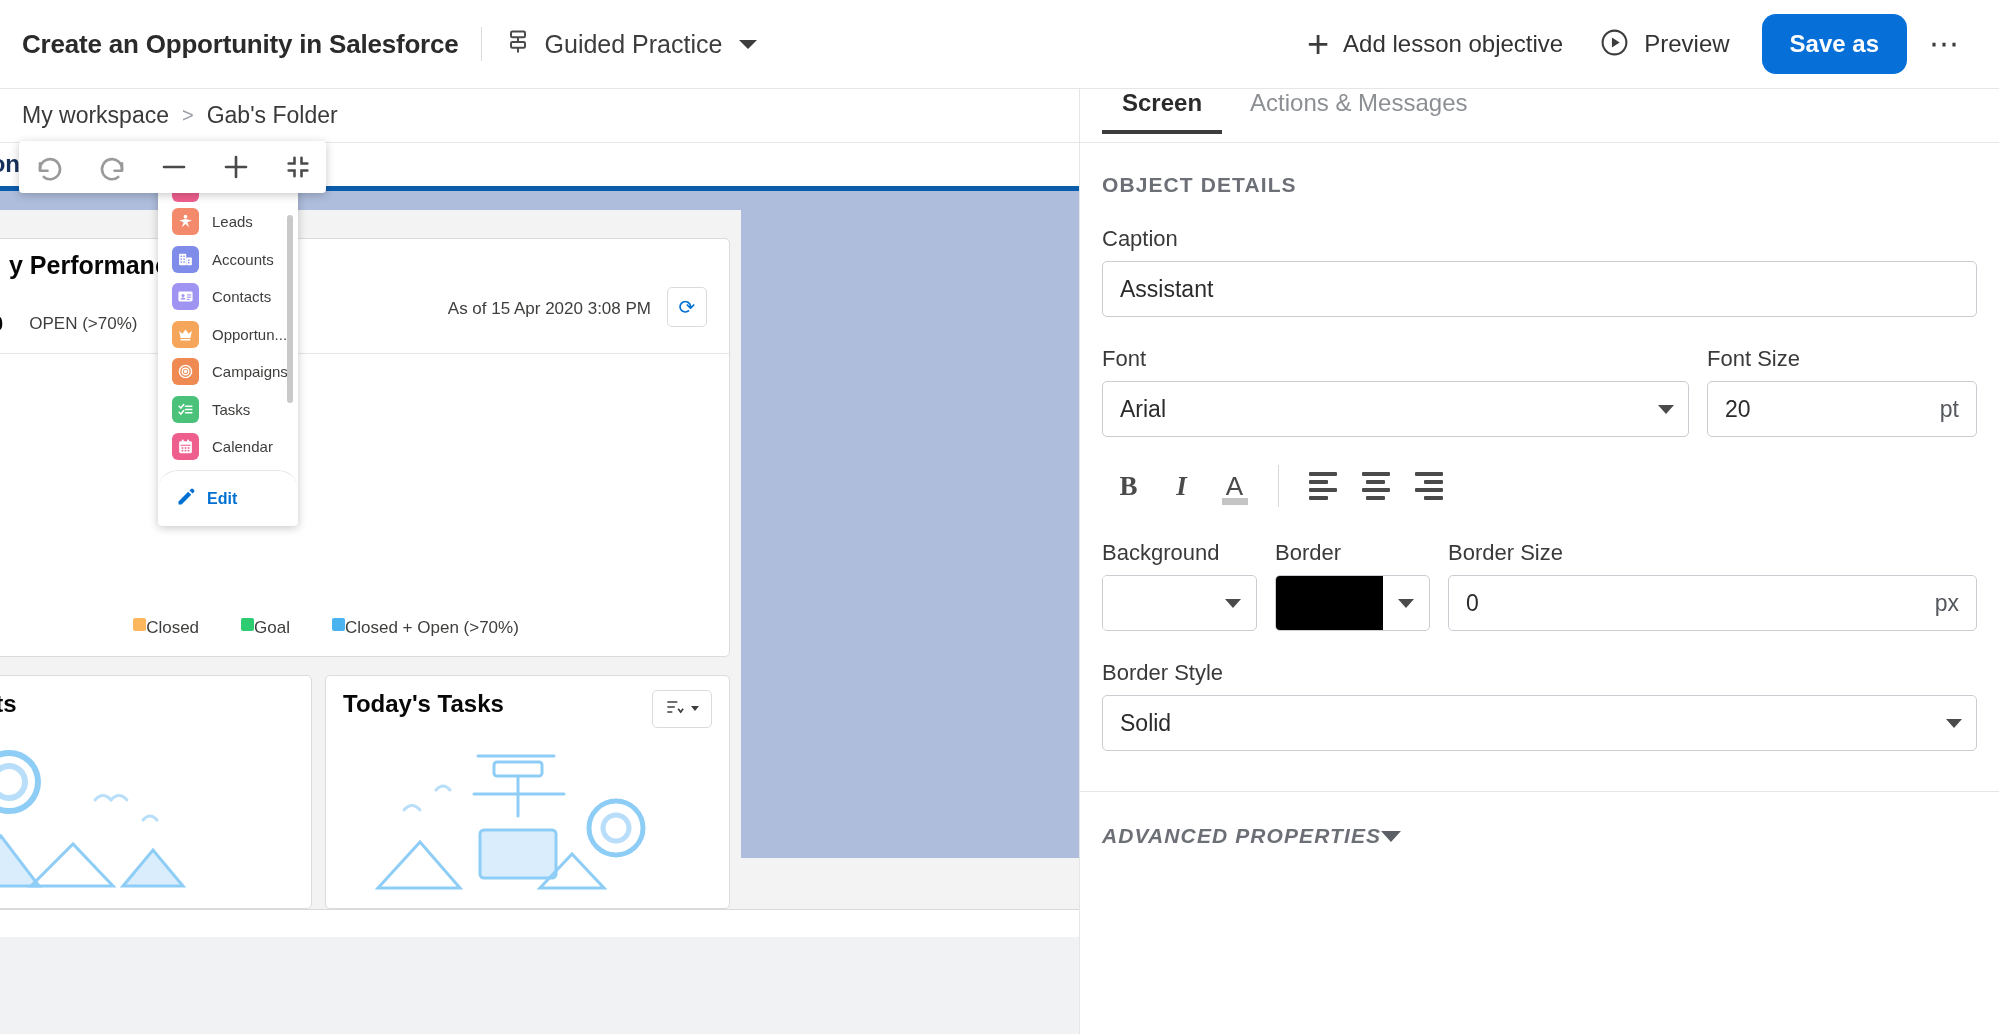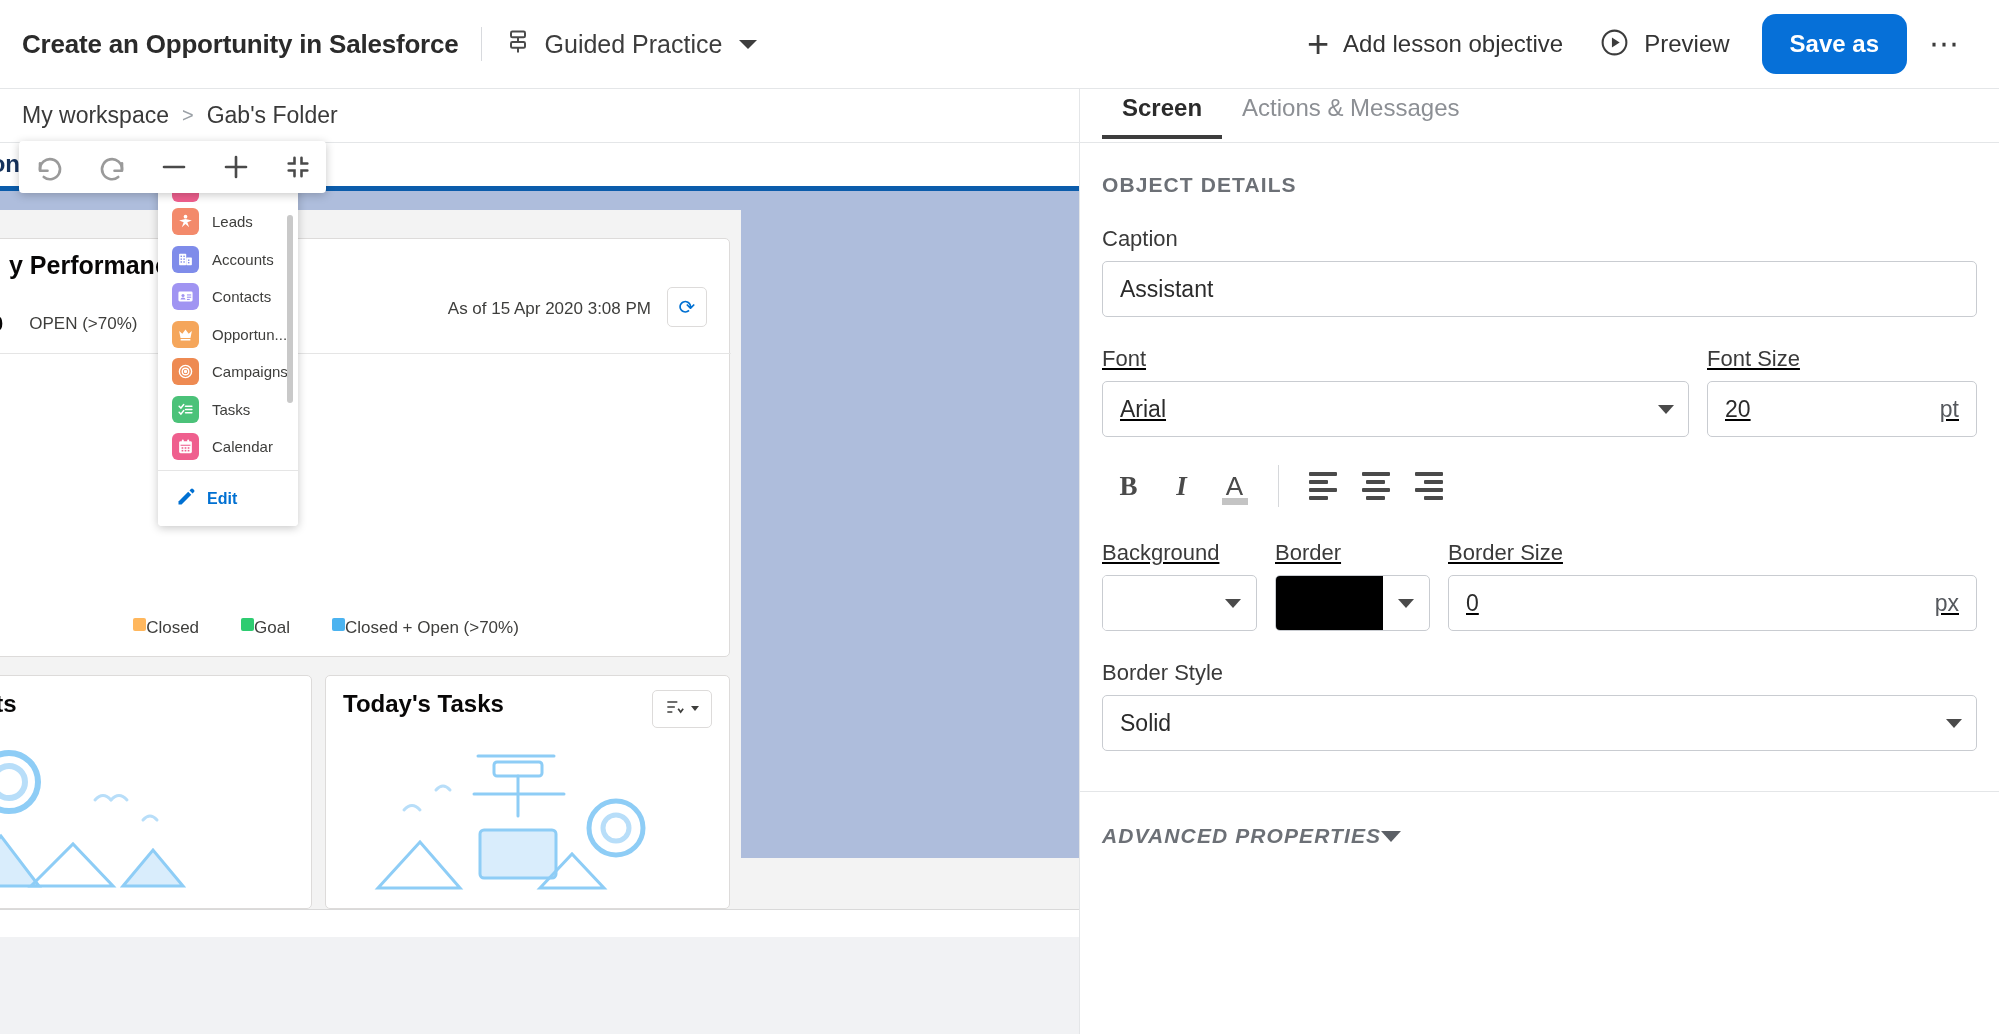--- a/index.html
+++ b/index.html
@@ -166,50 +166,50 @@
   .sf-menu-scrollarea { position:absolute; left:0; top:0; width:137px; height:291px; overflow:hidden; }
   .sf-menu-item { display:flex; align-items:center; gap:13px; height:37.5px; padding-left:14px; cursor:pointer; }
   .sf-ic {
     width:27px; height:27px; border-radius:6px; flex:0 0 auto;
     display:flex; align-items:center; justify-content:center; color:#fff; font-size:15px;
   }
   .sf-mi-label { font-size:15px; color:#3e3e3c; white-space:nowrap; overflow:hidden; }
   .sf-scrollbar { position:absolute; right:5px; top:30px; width:6px; height:188px; background:#c9c9c9; border-radius:3px; }
   .sf-menu-footer {
     position:absolute; left:0; bottom:0; width:140px; height:56px; background:#fff;
-    border-top:1px solid #e5e5e5; display:flex; align-items:center; gap:11px; padding-left:18px; cursor:pointer;
+    border-top:1px solid #e5e5e5; display:flex; align-items:center; gap:11px; padding-left:18px; cursor:pointer;border-radius:20px;
   }
   .sf-menu-footer-label { font-size:16px; color:#0070d2; font-weight:bold; }
 
   
   .rpanel {
     position:absolute; left:1079px; top:89px; width:920px; height:945px;
     background:#fff; border-left:1px solid #e4e6e8;
   }
   .rtabs {
-    height:54px; display:flex; align-items:center; gap:0; border-bottom:1px solid #e4e6e8;
+    height:54px; display:flex; align-items:flex-start; gap:8px; border-bottom:1px solid #e4e6e8;
     padding-left:22px;
   }
   .rtab {
     font-size:24px; color:#8c8f94; padding:0 20px 13px 20px; cursor:pointer; white-space:nowrap;
     border-bottom:4px solid transparent; margin-bottom:-1px;
   }
   .rtab.active { color:#2b2b2b; font-weight:bold; border-bottom-color:#3d3d3d; }
 
   .rsection-title {
     font-size:21px; font-weight:bold; color:#6c7076; letter-spacing:1.1px;
     padding:30px 0 0 22px;
   }
   .rbody { padding:0 22px; }
   .fld-label { font-size:22px; color:#3a3a3a; margin:29px 0 9px 0; }
   .fld-input {
     width:100%; height:56px; border:1px solid #c9ccd1; border-radius:5px; background:#fff;
     display:flex; align-items:center; padding:0 17px; font-size:23px; color:#2b2b2b;
   }
-  .row2 { display:flex; gap:18px;text-decoration:underline; }
+  .row2 { display:flex; gap:18px; }
   .col-grow { flex:1 1 auto; min-width:0; }
   .col-fixed { flex:0 0 auto; }
   .select-box {
     height:56px; border:1px solid #c9ccd1; border-radius:5px; background:#fff;
     display:flex; align-items:center; padding:0 14px 0 17px; font-size:23px; color:#2b2b2b; cursor:pointer;
   }
   .select-val { flex:1 1 auto; white-space:nowrap; overflow:hidden; }
   .sel-caret { width:0;height:0;border-left:8px solid transparent;border-right:8px solid transparent;border-top:9px solid #4a4a4a; }
   .num-box {
     height:56px; border:1px solid #c9ccd1; border-radius:5px; background:#fff;

